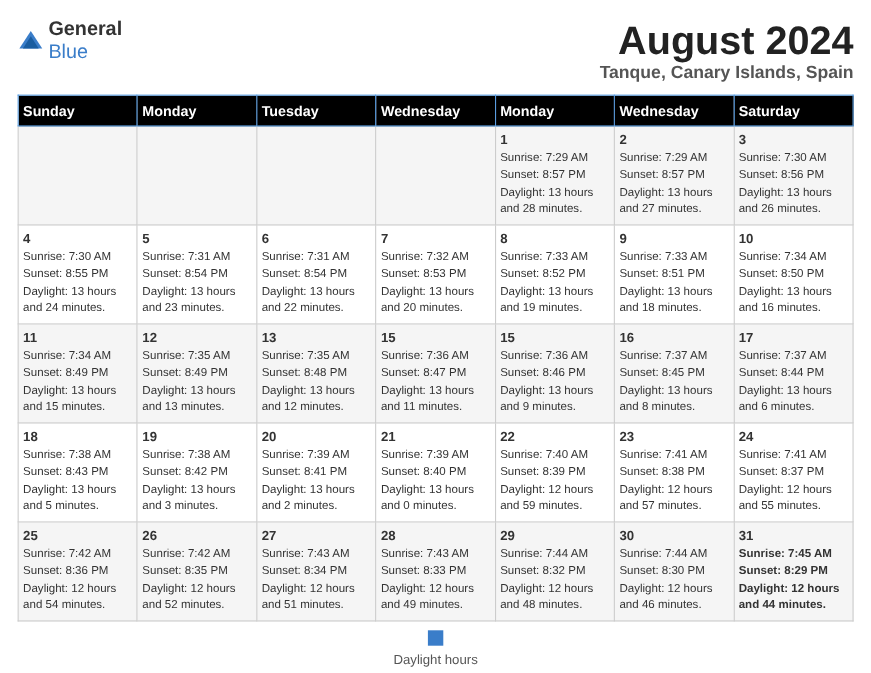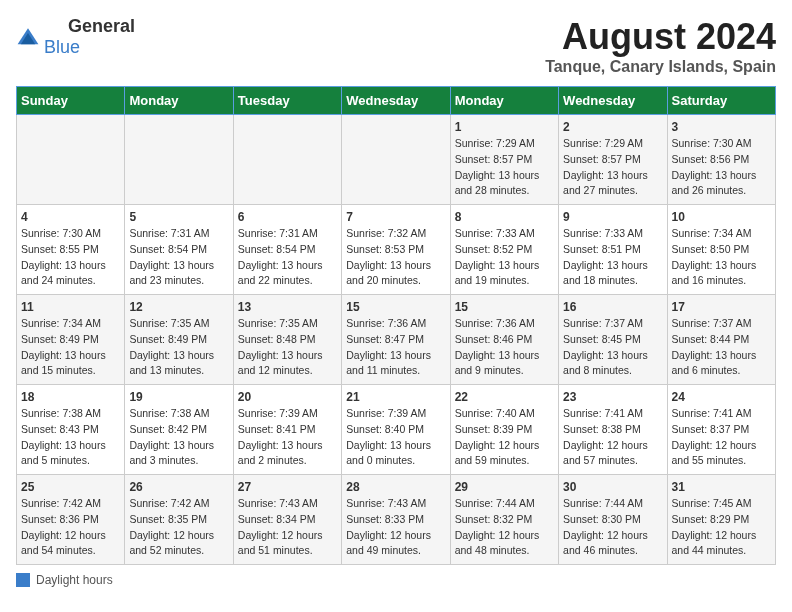--- a/index.html
+++ b/index.html
@@ -37,21 +37,21 @@
       font-size: 16px;
       color: #555;
       font-weight: bold;
     }
     table {
       width: 100%;
       border-collapse: collapse;
       table-layout: fixed;
     }
     thead tr th {
-      background-color: #15803d;
+      background-color: #000000;
       color: #fff;
       font-size: 13px;
       font-weight: bold;
       padding: 6px 4px;
       text-align: left;
       border: 1px solid #5a9de0;
     }
     tbody tr td {
       vertical-align: top;
       font-size: 11px;
@@ -76,39 +76,40 @@
       line-height: 1.5;
       font-size: 10.5px;
     }
     .footer {
       margin-top: 8px;
       font-size: 12px;
       color: #555;
       display: flex;
       align-items: center;
       gap: 6px;
+      flex-direction: column;
     }
     .legend-box {
       width: 14px;
       height: 14px;
       background: #3a7dc9;
       display: inline-block;
     }
   </style>
 </head>
 <body>
 
 <div class="header-area">
   <div class="logo">
     <svg class="logo-icon" viewBox="0 0 30 30" width="30" height="30">
       <polygon points="15,4 28,24 2,24" fill="#3a7dc9"></polygon>
       <polygon points="15,10 24,24 6,24" fill="#1a5da0"></polygon>
     </svg>
     <div>
-      <span style="font-size:18px;font-weight:bold;color:#333;margin-left:24px;">General</span><br>
+      <span style="font-size:18px;font-weight:bold;color:#333;">General</span><br>
       <span style="font-size:18px;font-weight:normal;color:#3a7dc9;">Blue</span>
     </div>
   </div>
   <div class="title-area">
     <div class="main-title">August 2024</div>
     <div class="subtitle">Tanque, Canary Islands, Spain</div>
   </div>
 </div>
 
 <table>
@@ -342,21 +343,21 @@
         </td>
         <td>
           <span class="day-number">30</span>
           <div class="day-info" style="white-space: pre-line;">Sunrise: 7:44 AM
 Sunset: 8:30 PM
 Daylight: 12 hours
 and 46 minutes.</div>
         </td>
         <td>
           <span class="day-number">31</span>
-          <div class="day-info" style="white-space: pre-line;">Sunrise: 7:45 AM
+          <div class="day-info" style="white-space: pre-line; font-weight: bold;">Sunrise: 7:45 AM
 Sunset: 8:29 PM
 Daylight: 12 hours
 and 44 minutes.</div>
         </td>
       </tr>
     </tbody>
 </table>
 
 <div class="footer">
   <span class="legend-box"></span>

